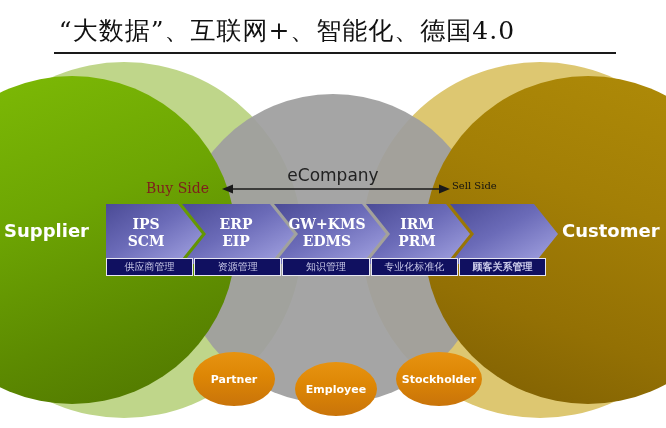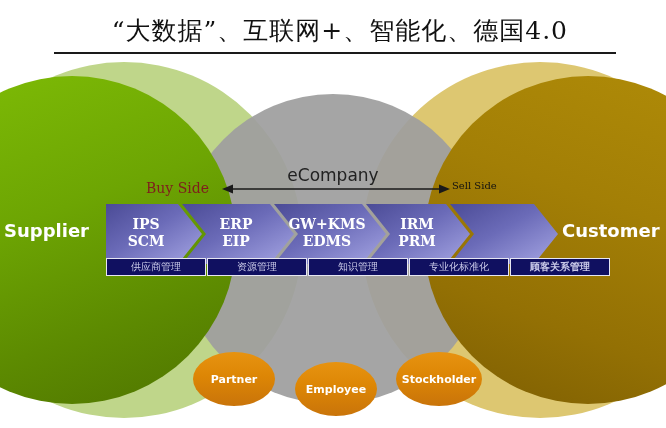--- a/index.html
+++ b/index.html
@@ -17,21 +17,21 @@
     background: #ffffff;
     overflow: hidden;
   }
 
   
   .title-wrap {
     position: absolute;
     left: 0;
     top: 14px;
     width: 574px;
-    text-align: right;
+    text-align: center;
     z-index: 40;
   }
   .title-text {
     display: inline-block;
     font-family: "DejaVu Serif", "Liberation Serif", serif;
     font-size: 25px;
     font-weight: 400;
     color: #111111;
     letter-spacing: 1px;
     padding: 0 6px 4px 6px;
@@ -166,21 +166,21 @@
     line-height: 1.18;
     white-space: pre-line;
     pointer-events: none;
   }
 
   
   .sublabels {
     position: absolute;
     left: 106px;
     top: 258px;
-    width: 504px;
+    width: 440px;
     height: 18px;
     display: flex;
     z-index: 20;
   }
   .subcell {
     flex: 1 1 0;
     background: #101060;
     border: 1px solid #e6e6f2;
     color: #c9c9e8;
     font-family: "DejaVu Sans", "Liberation Sans", sans-serif;

